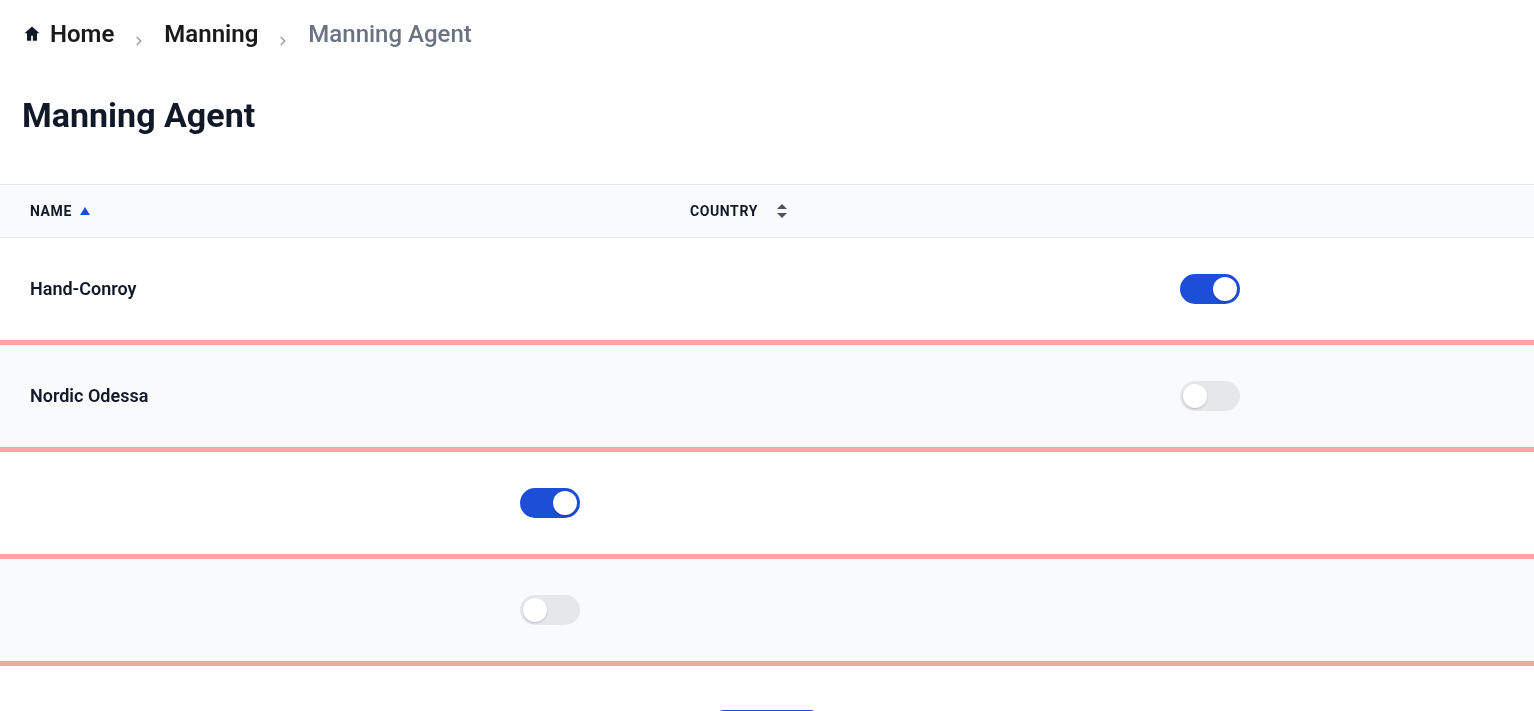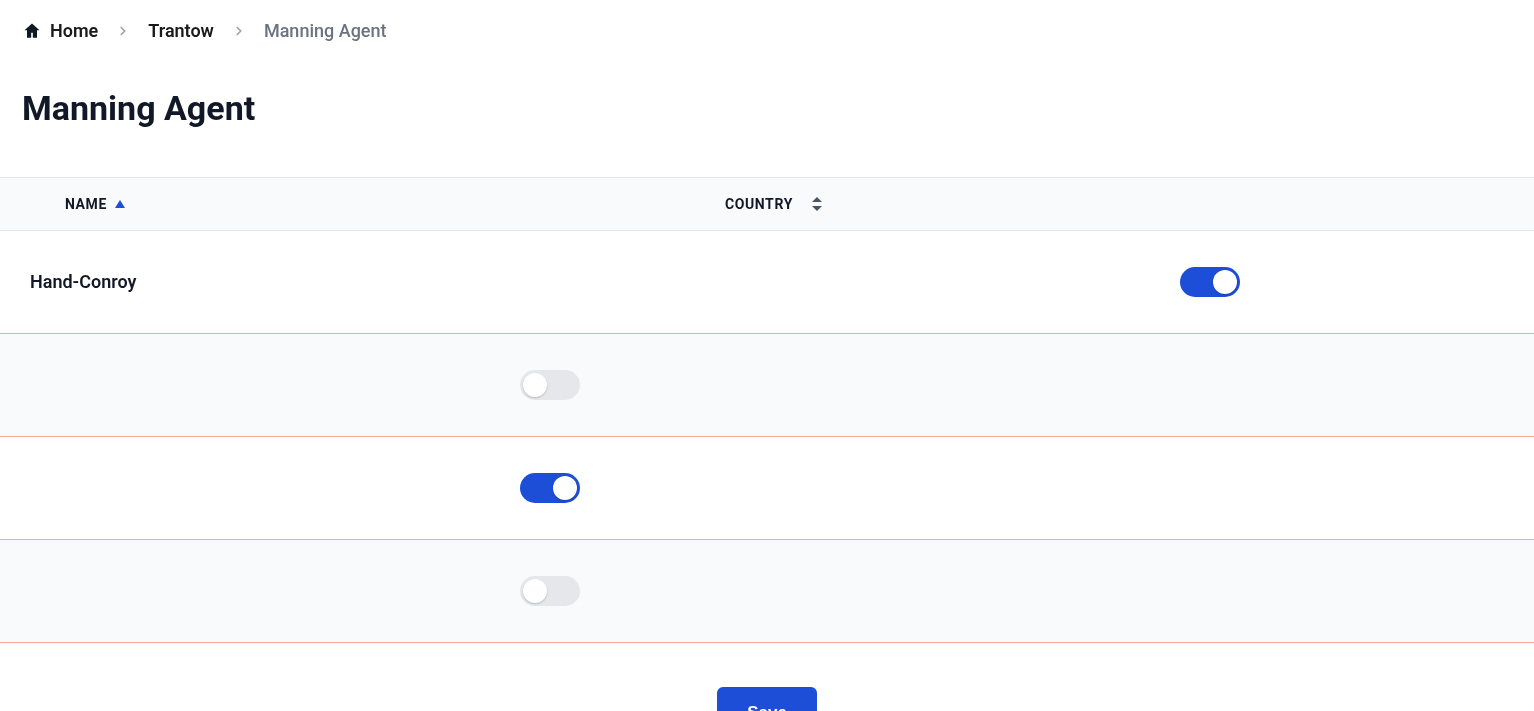--- a/index.html
+++ b/index.html
@@ -10,24 +10,24 @@
     background: #ffffff;
     color: #1a1a1a;
     width: 1534px;
   }
   .page {
     width: 100%;
   }
   
   .breadcrumb {
     display: flex;
-    align-items: center;
+    align-items: flex-end;
     gap: 18px;
     padding: 20px 22px 10px 22px;
-    font-size: 18px;
+    font-size: 24px;
   }
   .breadcrumb .crumb {
     display: flex;
     align-items: center;
     gap: 8px;
     color: #1a1a1a;
     font-weight: 600;
     cursor: pointer;
   }
   .breadcrumb .crumb.current {
@@ -56,30 +56,30 @@
   .thead {
     display: flex;
     background: #f8fafc;
     border-bottom: 1px solid #e5e7eb;
     padding: 18px 30px;
     font-size: 14px;
     letter-spacing: 0.6px;
     font-weight: 700;
     color: #111827;
   }
-  .th-name { flex: 0 0 660px; display:flex; align-items:center; gap:8px; cursor:pointer;margin-left:35px; }
+  .th-name { flex: 0 0 660px; display:flex; align-items:center; gap:8px; cursor:pointer; }
   .th-country { flex: 0 0 470px; display:flex; align-items:center; gap:19px; cursor:pointer; }
   .th-toggle { flex: 1; }
   .sort-ind { display:inline-flex; flex-direction:column; line-height:0; }
   .sort-ind.asc svg { display:block; }
   .sort-ind.both svg { display:block; }
   .trow {
     display: flex;
     align-items: center;
-    border-bottom: 1px solid #fca5a5;
+    border-bottom: 5px solid #fca5a5;
     padding: 36px 30px;
   }
   .trow:nth-child(odd) { background: #ffffff; }
   .trow:nth-child(even) { background: #f8fafc; }
   .td-name { flex: 0 0 660px; font-size: 18px; font-weight: 600; color:#111827; }
   .td-country { flex: 0 0 470px; font-size: 17px; color:#374151; }
   .td-toggle { flex: 1; display:flex; justify-content:flex-start; padding-left:20px; }
   
   .toggle {
     position: relative;
@@ -133,21 +133,21 @@
           </svg>
       </span>
       <span>Home</span>
     </span>
     <span class="sep">
       <svg width="14" height="14" viewBox="0 0 24 24" fill="none" stroke="#9ca3af" stroke-width="3" stroke-linecap="round" stroke-linejoin="round">
           <polyline points="9 18 15 12 9 6"></polyline>
         </svg>
     </span>
     <span class="crumb">
-      <span>Trantow</span>
+      <span>Manning</span>
     </span>
     <span class="sep">
       <svg width="14" height="14" viewBox="0 0 24 24" fill="none" stroke="#9ca3af" stroke-width="3" stroke-linecap="round" stroke-linejoin="round">
           <polyline points="9 18 15 12 9 6"></polyline>
         </svg>
     </span>
     <span class="crumb current">
       <span>Manning Agent</span>
     </span>
   </nav>
@@ -179,20 +179,21 @@
         <div class="trow">
           <div class="td-name">Hand-Conroy</div>
           <div class="td-country"></div>
           <div class="td-toggle">
             <div class="toggle on">
               <div class="knob"></div>
             </div>
           </div>
         </div>
         <div class="trow">
+          <div class="td-name">Nordic Odessa</div>
           <div class="td-country"></div>
           <div class="td-toggle">
             <div class="toggle">
               <div class="knob"></div>
             </div>
           </div>
         </div>
         <div class="trow">
           <div class="td-country"></div>
           <div class="td-toggle">

